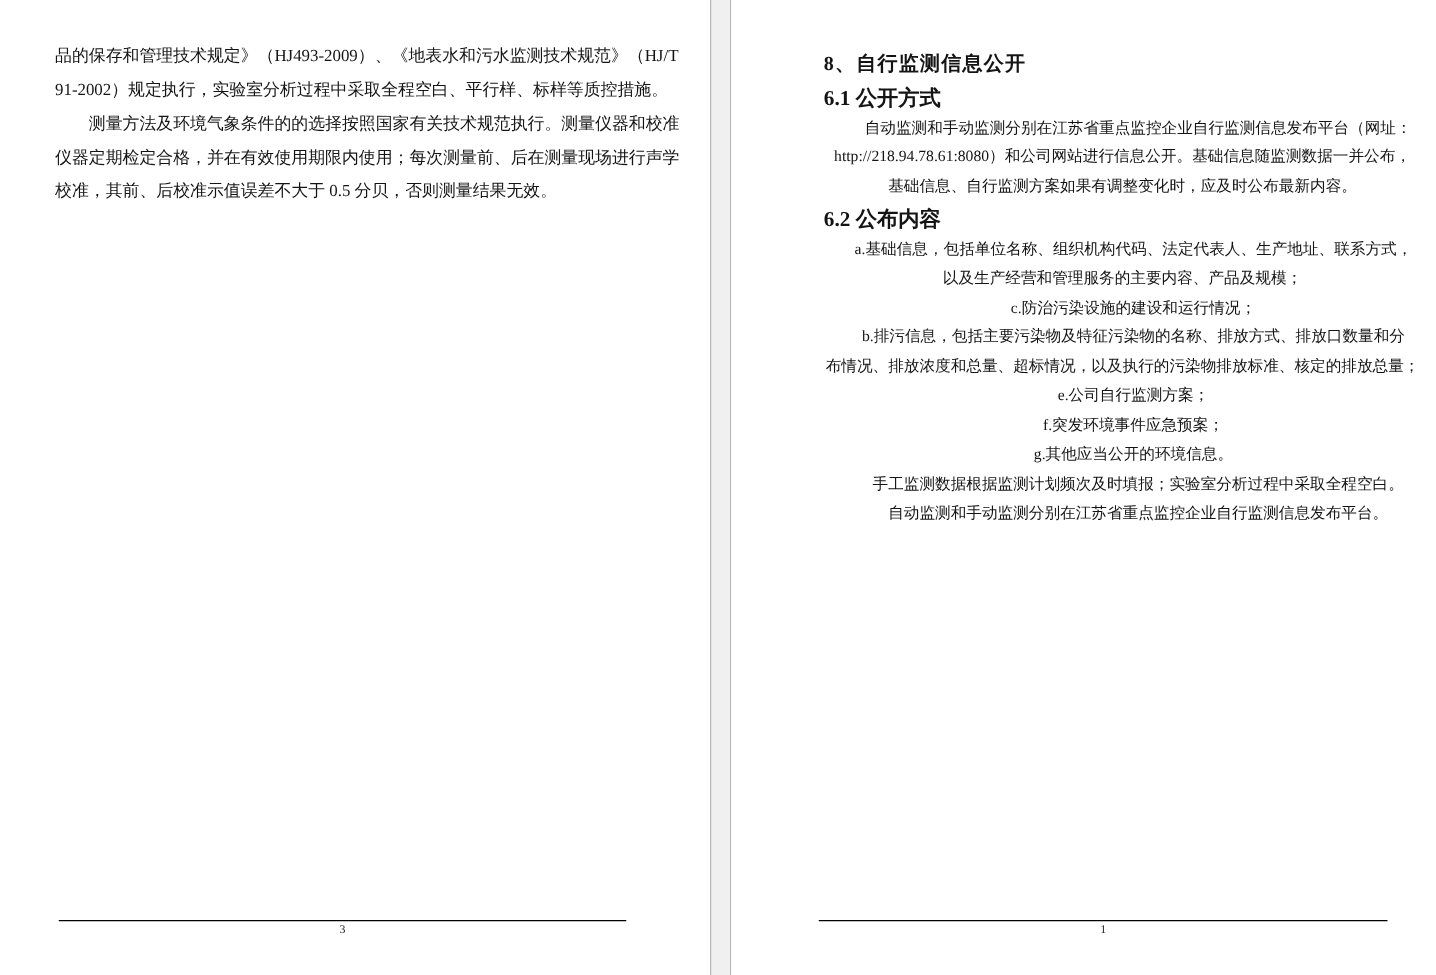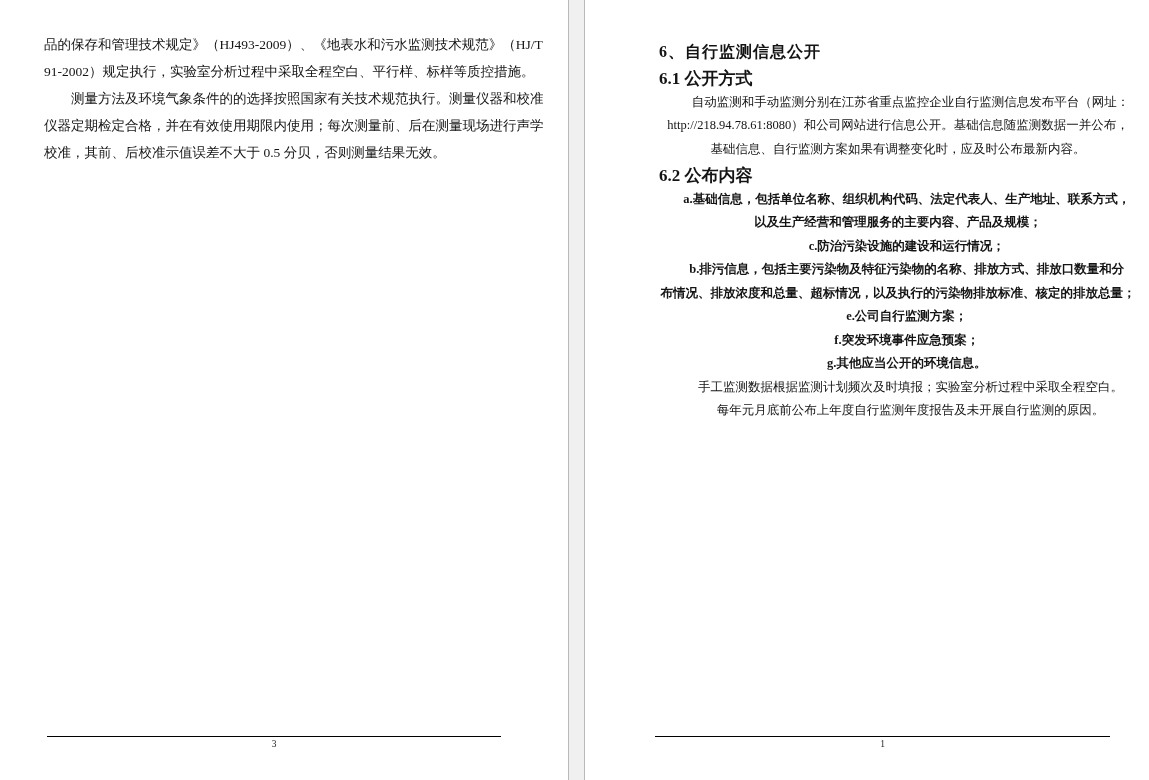--- a/index.html
+++ b/index.html
@@ -58,21 +58,21 @@
     letter-spacing: 1px;
   }
   .right-content h2 {
     margin: 3px 0 0 0;
     font-size: 17px;
     line-height: 23.5px;
     font-weight: bold;
   }
   .right-content p { margin: 0; white-space: pre-line; text-align: center; }
   .p-indent    { text-indent: 2em; }
-  .item-indent { text-indent: 1.4em; font-weight: bold; }
+  .item-indent { text-indent: 1.4em; }
   
   .footer-rule {
     position: absolute;
     top: 736px;
     height: 1px;
     background: #000000;
   }
   .footer-rule-left  { left: 47px; width: 454px; }
   .footer-rule-right { left: 70px; width: 455px; }
   .page-num {
@@ -100,37 +100,37 @@
 校准，其前、后校准示值误差不大于 0.5 分贝，否则测量结果无效。</p>
     </div>
     <div class="footer-rule footer-rule-left"></div>
     <div class="page-num page-num-left">3</div>
   </div>
 
   <div class="gap-strip"></div>
 
   <div class="page page-right">
     <div class="right-content">
-      <h1>6、自行监测信息公开</h1>
+      <h1>8、自行监测信息公开</h1>
 
       <h2>6.1 公开方式</h2>
       <p class="p-indent">自动监测和手动监测分别在江苏省重点监控企业自行监测信息发布平台（网址：
 http://218.94.78.61:8080）和公司网站进行信息公开。基础信息随监测数据一并公布，
 基础信息、自行监测方案如果有调整变化时，应及时公布最新内容。</p>
 
       <h2>6.2 公布内容</h2>
       <p class="item-indent">a.基础信息，包括单位名称、组织机构代码、法定代表人、生产地址、联系方式，
 以及生产经营和管理服务的主要内容、产品及规模；</p>
       <p class="item-indent">c.防治污染设施的建设和运行情况；</p>
       <p class="item-indent">b.排污信息，包括主要污染物及特征污染物的名称、排放方式、排放口数量和分
 布情况、排放浓度和总量、超标情况，以及执行的污染物排放标准、核定的排放总量；</p>
       <p class="item-indent">e.公司自行监测方案；</p>
       <p class="item-indent">f.突发环境事件应急预案；</p>
       <p class="item-indent">g.其他应当公开的环境信息。</p>
 
       <p class="p-indent">手工监测数据根据监测计划频次及时填报；实验室分析过程中采取全程空白。</p>
-      <p class="p-indent">每年元月底前公布上年度自行监测年度报告及未开展自行监测的原因。</p>
+      <p class="p-indent">自动监测和手动监测分别在江苏省重点监控企业自行监测信息发布平台。</p>
     </div>
     <div class="footer-rule footer-rule-right"></div>
     <div class="page-num page-num-right">1</div>
   </div>
 
 </div>
 
 </body></html>

